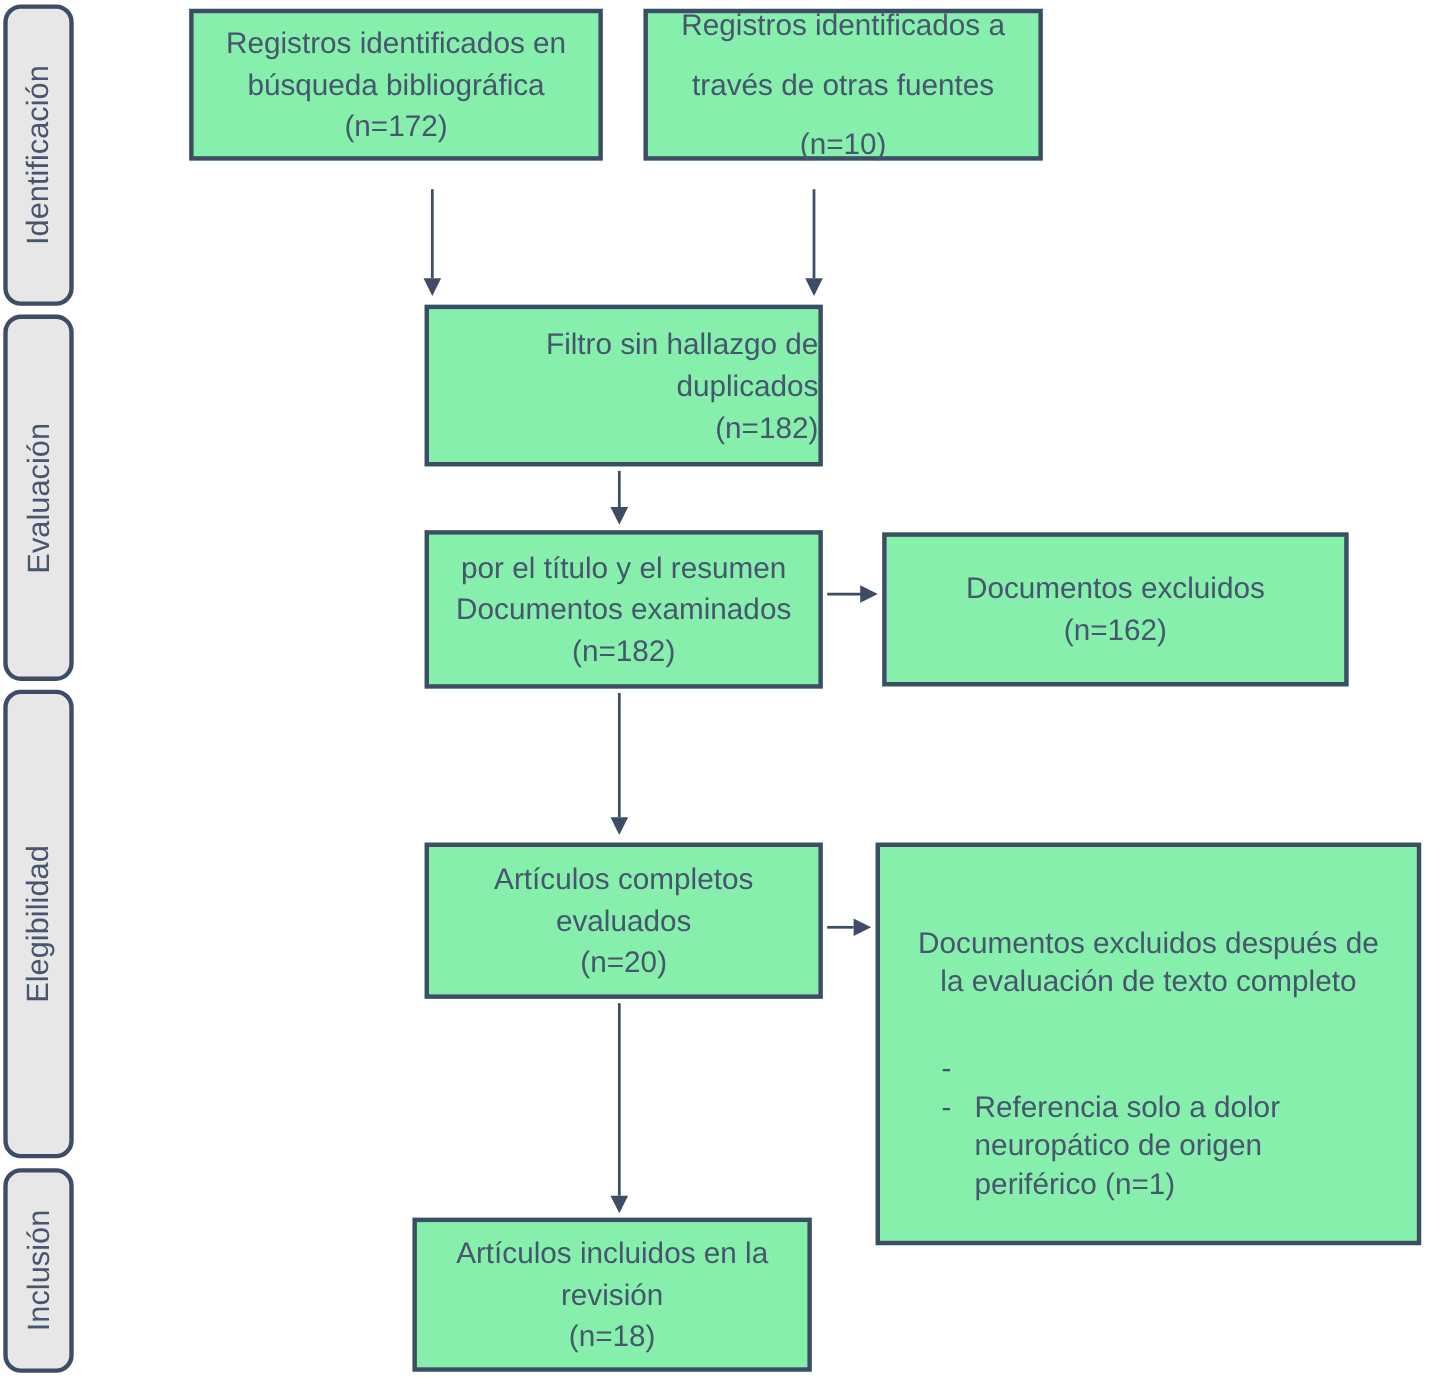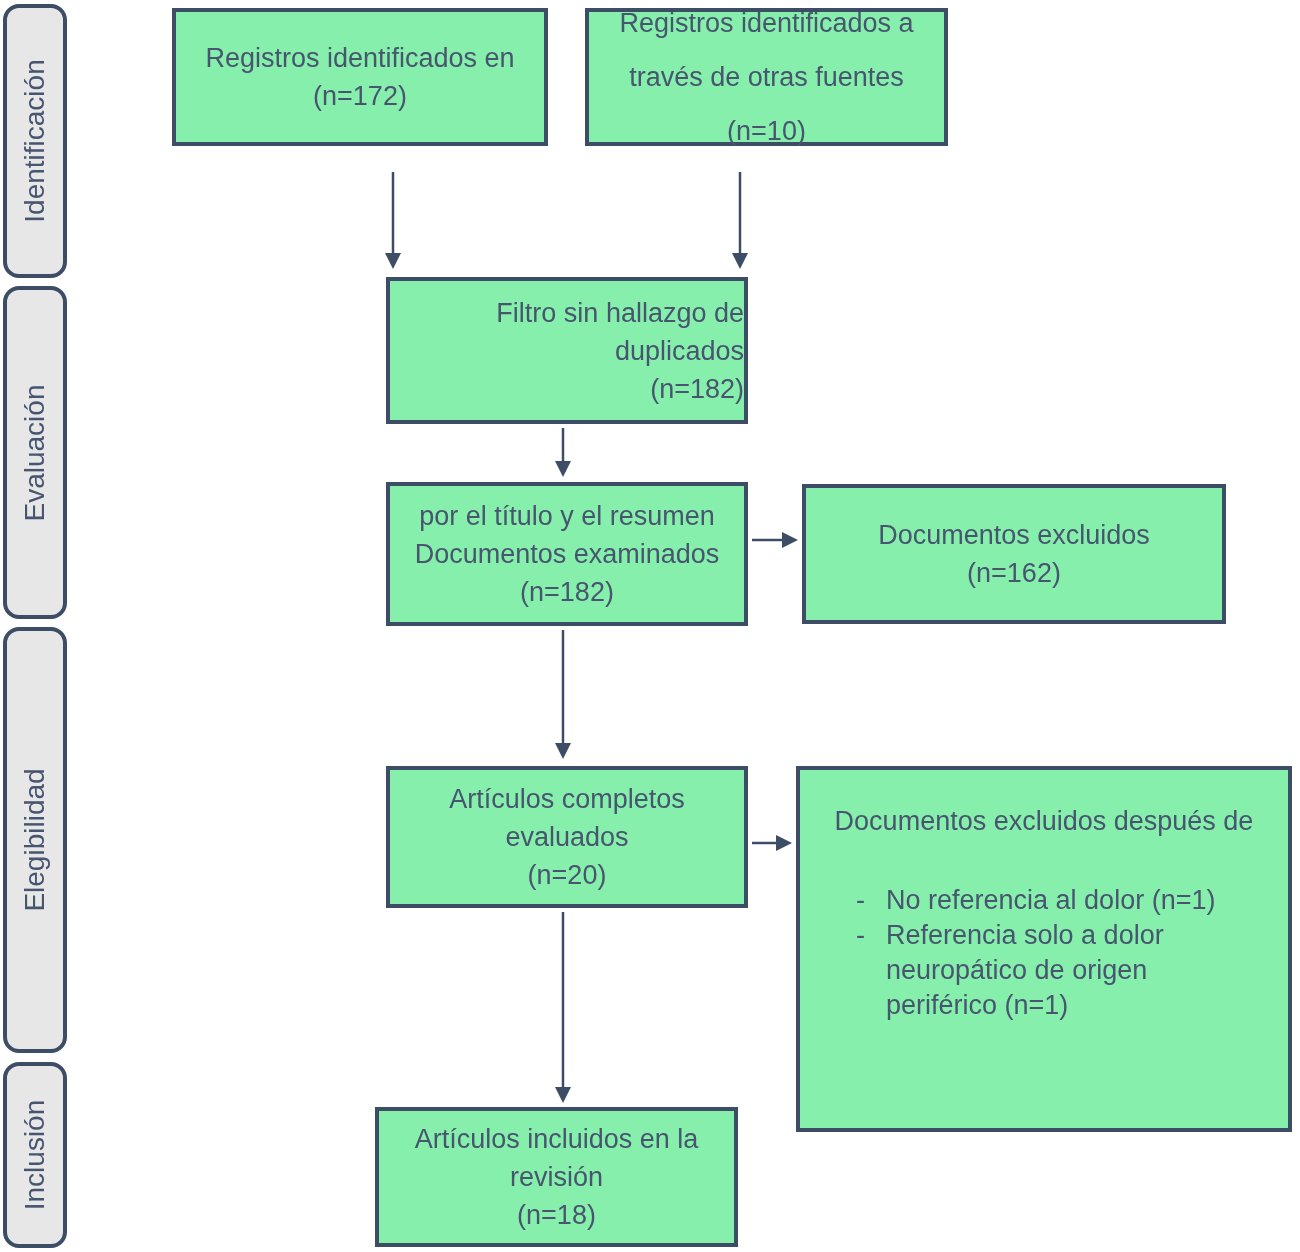--- a/index.html
+++ b/index.html
@@ -69,21 +69,21 @@
   .b-b { left: 585px; top: 8px;    width: 363px; height: 138px; gap: 16px; }
   .b-c { left: 386px; top: 277px;  width: 362px; height: 147px; align-items: flex-end; }
   .b-d { left: 386px; top: 482px;  width: 362px; height: 144px; }
   .b-e { left: 802px; top: 484px;  width: 424px; height: 140px; }
   .b-f { left: 386px; top: 766px;  width: 362px; height: 142px; }
   .b-h { left: 375px; top: 1107px; width: 363px; height: 140px; }
 
   .b-g {
     left: 796px; top: 766px; width: 496px; height: 366px;
     justify-content: flex-start;
-    padding-top: 34px;
+    padding-top: 70px;
     line-height: 35px;
   }
   .g-title { text-align: center; width: 100%; }
   .g-bullets {
     align-self: flex-start;
     margin-left: 56px;
     margin-top: 44px;
     text-align: left;
   }
   .bullet { display: flex; }
@@ -134,20 +134,21 @@
   </div>
   <div class="stage s-3">
     <span>Elegibilidad</span>
   </div>
   <div class="stage s-4">
     <span>Inclusión</span>
   </div>
 
   <div class="box b-a">
     <div>Registros identificados en</div>
+    <div>búsqueda bibliográfica</div>
     <div>(n=172)</div>
   </div>
 
   <div class="box b-b">
     <div>Registros identificados a</div>
     <div>través de otras fuentes</div>
     <div>(n=10)</div>
   </div>
 
   <div class="box b-c">
@@ -169,25 +170,25 @@
 
   <div class="box b-f">
     <div>Artículos completos</div>
     <div>evaluados</div>
     <div>(n=20)</div>
   </div>
 
   <div class="box b-g">
     <div class="g-title">
       <div>Documentos excluidos después de</div>
+      <div>la evaluación de texto completo</div>
     </div>
     <div class="g-bullets">
       <div class="bullet">
         <span class="dash">-</span>
-        <span class="btxt">No referencia al dolor (n=1)</span>
       </div>
       <div class="bullet">
         <span class="dash">-</span>
         <span class="btxt">Referencia solo a dolor neuropático de origen periférico (n=1)</span>
       </div>
     </div>
   </div>
 
   <div class="box b-h">
     <div>Artículos incluidos en la</div>

